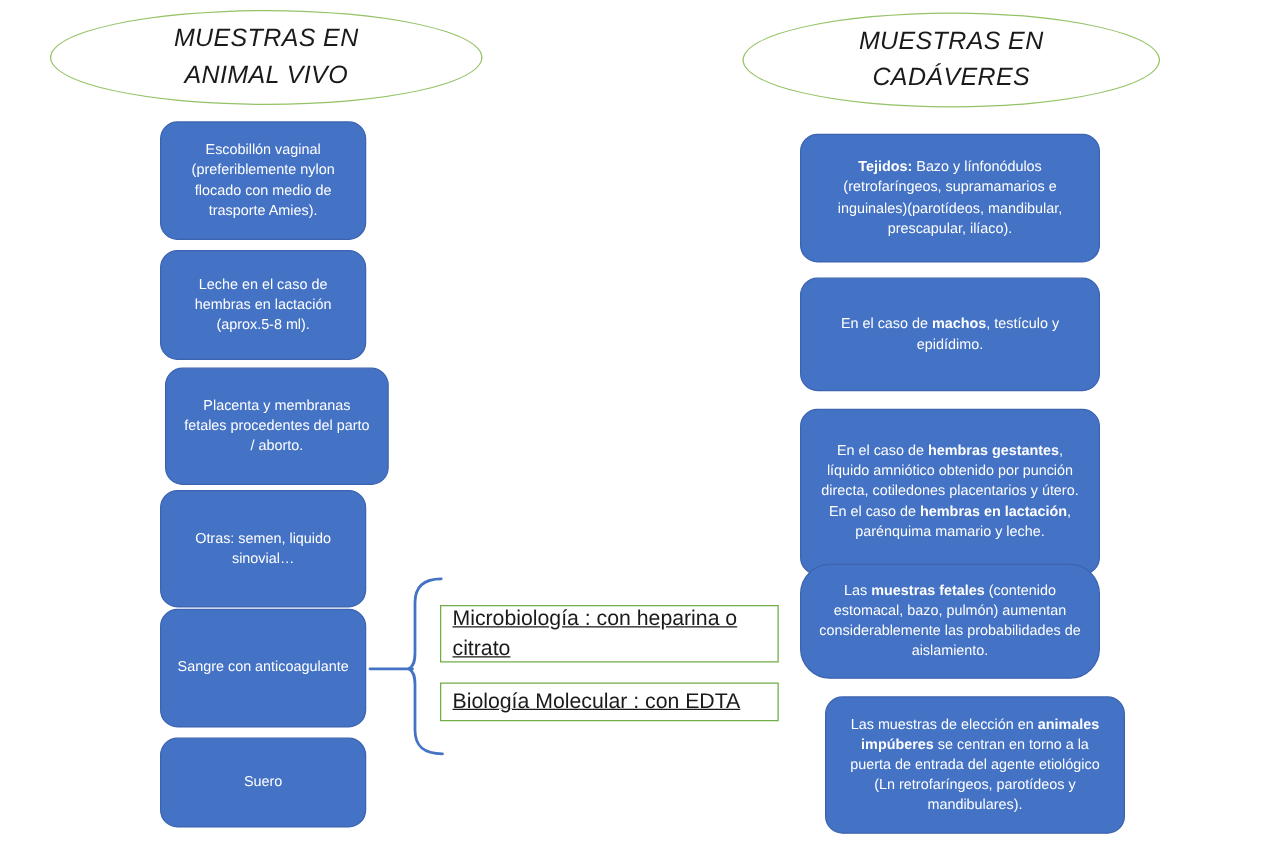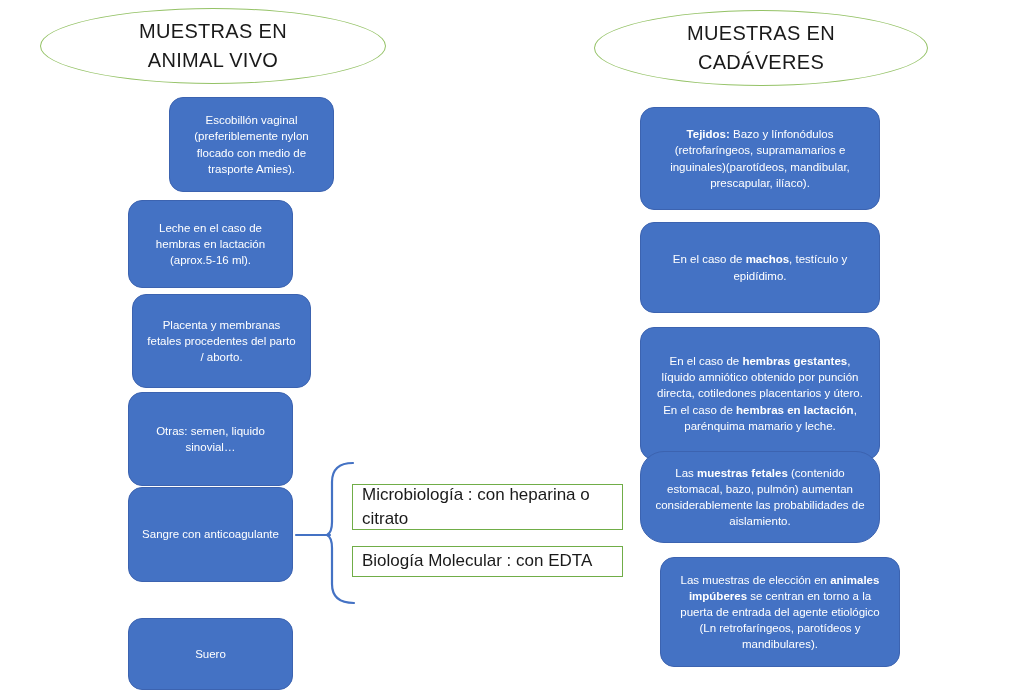--- a/index.html
+++ b/index.html
@@ -15,20 +15,21 @@
     border:1.5px solid #94c266;
     border-radius:50%;
     background:#fff;
     display:flex;flex-direction:column;
     align-items:center;justify-content:center;
     text-align:center;
     color:#1a1a1a;
     font-size:20px;
     line-height:1.45;
     letter-spacing:.3px;
+    font-style:italic;
   }
   .bluebox{
     position:absolute;
     background:#4472C4;
     border:1px solid #3c63b0;
     border-radius:14px;
     color:#ffffff;
     display:flex;align-items:center;justify-content:center;
     text-align:center;
     font-size:11.5px;
@@ -41,44 +42,45 @@
     position:absolute;
     background:#ffffff;
     border:1.5px solid #70AD47;
     color:#1a1a1a;
     font-size:17px;
     line-height:1.42;
     padding:3px 9px;
     box-sizing:border-box;
     display:flex;align-items:center;
     text-align:left;
+    text-decoration:underline;
   }
   .overlay{position:absolute;left:0;top:0;width:1018px;height:692px;pointer-events:none;}
 </style>
 </head>
 <body>
 
 <div class="canvas">
 
   <div class="ellipse" style="left:40px;top:8px;width:344px;height:74px;">
     <span>MUESTRAS EN</span>
     <span>ANIMAL VIVO</span>
   </div>
 
   <div class="ellipse" style="left:594px;top:10px;width:332px;height:74px;">
     <span>MUESTRAS EN</span>
     <span>CADÁVERES</span>
   </div>
 
-  <div class="bluebox" style="left:128px;top:97px;width:165px;height:95px;margin-left:41px;">Escobillón vaginal (preferiblemente nylon flocado con medio de trasporte Amies).</div>
-  <div class="bluebox" style="left:128px;top:200px;width:165px;height:88px;">Leche en el caso de hembras en lactación (aprox.5-16 ml).</div>
+  <div class="bluebox" style="left:128px;top:97px;width:165px;height:95px;">Escobillón vaginal (preferiblemente nylon flocado con medio de trasporte Amies).</div>
+  <div class="bluebox" style="left:128px;top:200px;width:165px;height:88px;">Leche en el caso de hembras en lactación (aprox.5-8 ml).</div>
   <div class="bluebox" style="left:132px;top:294px;width:179px;height:94px;">Placenta y membranas fetales procedentes del parto / aborto.</div>
   <div class="bluebox" style="left:128px;top:487px;width:165px;height:95px;">Sangre con anticoagulante</div>
   <div class="bluebox" style="left:128px;top:392px;width:165px;height:94px;">Otras: semen, liquido sinovial…</div>
-  <div class="bluebox" style="left:128px;top:618px;width:165px;height:72px;">Suero</div>
+  <div class="bluebox" style="left:128px;top:590px;width:165px;height:72px;">Suero</div>
 
   <div class="bluebox" style="left:640px;top:107px;width:240px;height:103px;">
       <span><b>Tejidos: </b><span>Bazo y línfonódulos (retrofaríngeos, supramamarios e inguinales)(parotídeos, mandibular, prescapular, ilíaco).</span></span>
     </div>
   <div class="bluebox" style="left:640px;top:222px;width:240px;height:91px;">
       <span><span>En el caso de </span><b>machos</b><span>, testículo y epidídimo.</span></span>
     </div>
   <div class="bluebox" style="left:640px;top:327px;width:240px;height:133px;">
       <span><span>En el caso de </span><b>hembras gestantes</b><span>, líquido amniótico obtenido por punción directa, cotiledones placentarios y útero. En el caso de </span><b>hembras en lactación</b><span>, parénquima mamario y leche.</span></span>
     </div>

